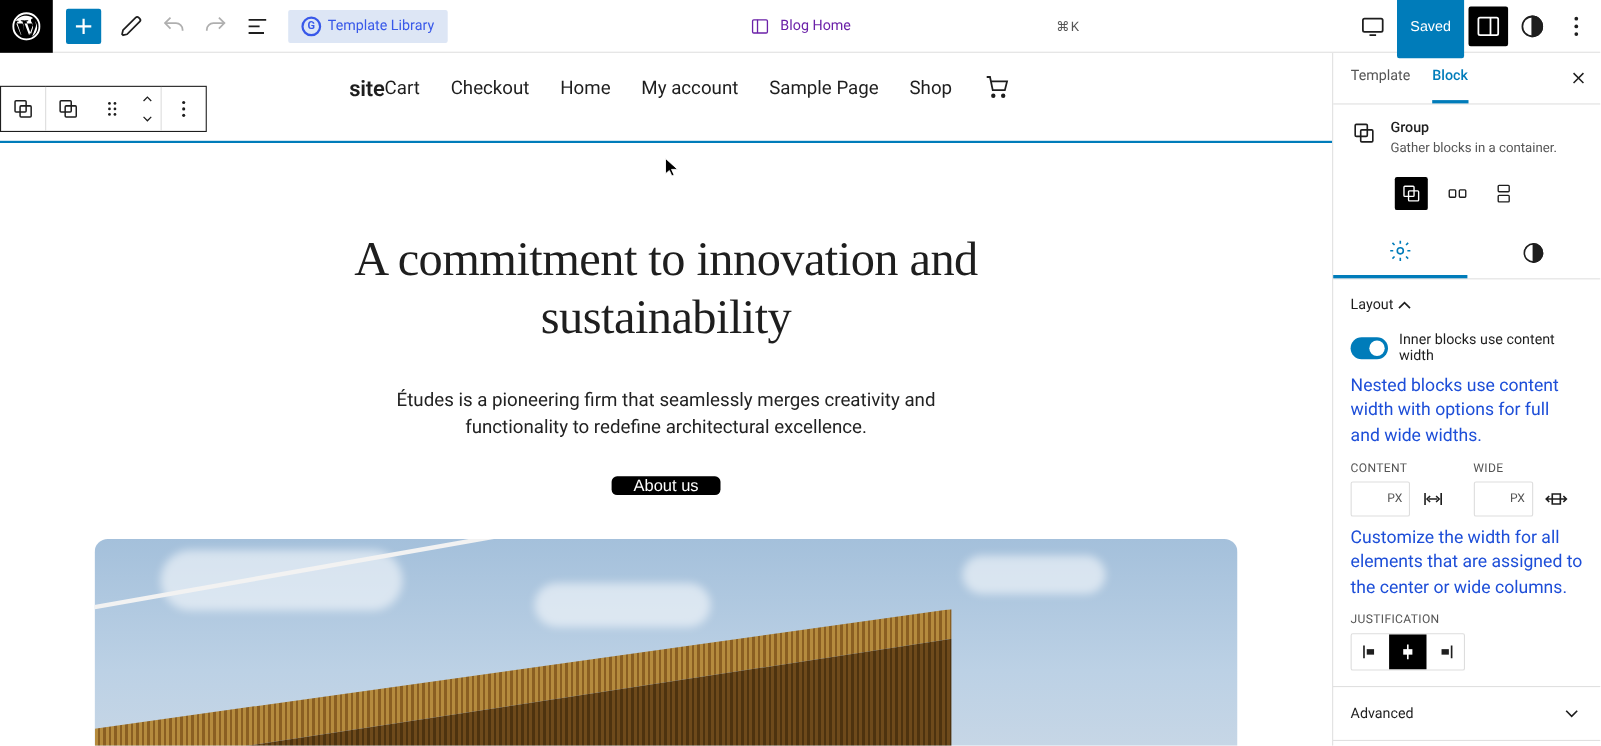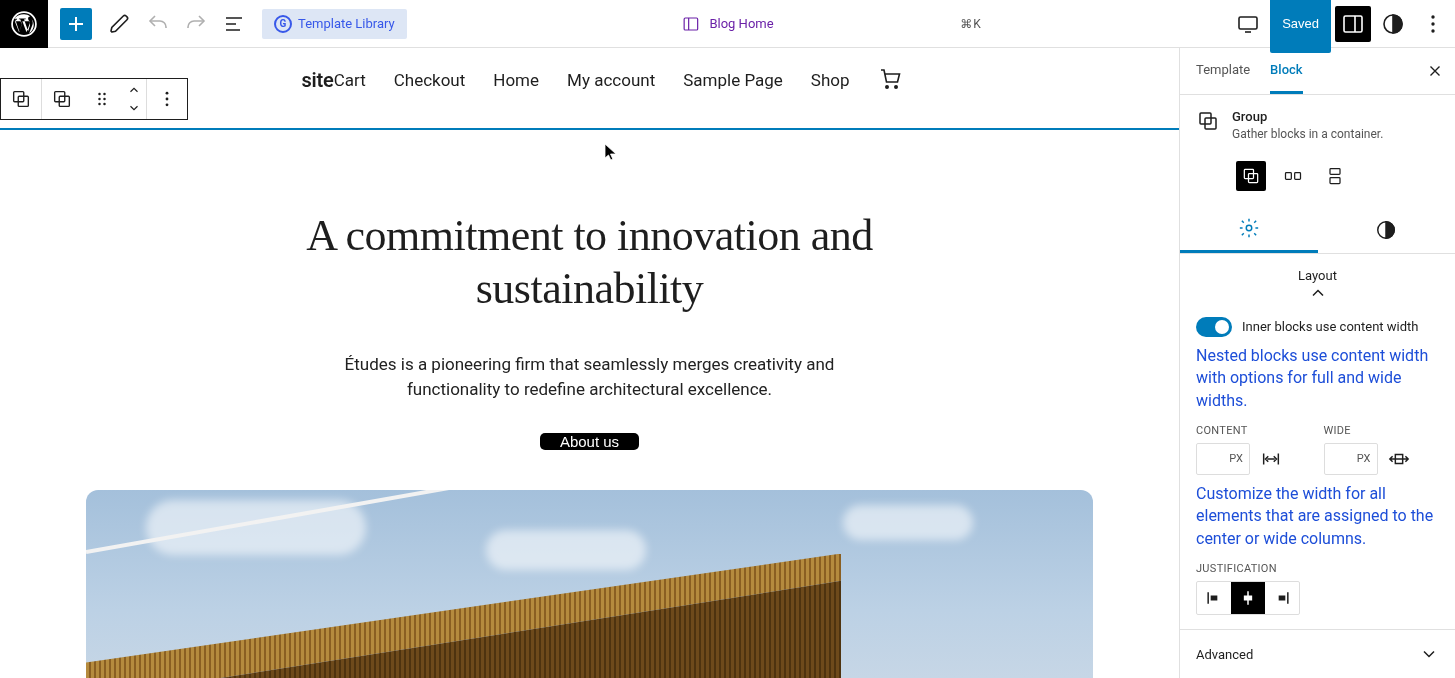--- a/index.html
+++ b/index.html
@@ -58,38 +58,38 @@
     clip-path: polygon(0% 100%, 0% 80%, 100% 0%, 100% 20%, 8% 100%);
   }
   .building::after{
     content:""; position:absolute; left:0; bottom:0; width:100%; height:100%;
     background: repeating-linear-gradient(90deg,#6e4a1b 0 3px,#4e330f 3px 5px);
     clip-path: polygon(0% 100%, 8% 100%, 100% 20%, 100% 100%);
   }
   .roofline { position:absolute; left:0; width:76%; height:4px; background:#f2f2f2; top:30%; transform: rotate(-10deg); transform-origin:left center; }
 
   
-  .sidebar { width:276px; border-left:1px solid #e0e0e0; background:#fff; display:flex; flex-direction:column; font-size:13px; }
+  .sidebar { width:244px; border-left:1px solid #e0e0e0; background:#fff; display:flex; flex-direction:column; font-size:13px; }
   .sb-tabs { display:flex; align-items:center; border-bottom:1px solid #e0e0e0; height:47px; padding:0 4px 0 16px; justify-content:space-between;}
   .sb-tabs-l { display:flex; gap:20px; }
   .sb-tab { padding:14px 0; color:#555; cursor:pointer; }
   .sb-tab.active { color:#007cba; border-bottom:3px solid #007cba; font-weight:500; }
   .sb-close { width:32px; height:32px; display:flex; align-items:center; justify-content:center; cursor:pointer; }
   .sb-block-hdr { display:flex; gap:12px; padding:14px 16px; }
   .sb-block-hdr .ico { width:24px; height:24px; flex-shrink:0; }
   .sb-block-name { font-weight:500; margin-bottom:2px; }
   .sb-block-desc { color:#555; font-size:12px; line-height:1.4; }
   .layout-variants { display:flex; gap:12px; padding:4px 16px 16px 56px; }
   .lv { width:30px; height:30px; display:flex; align-items:center; justify-content:center; border-radius:2px; cursor:pointer; }
   .lv.active { background:#000; color:#fff; }
   .sb-subtabs { display:flex; border-bottom:1px solid #e0e0e0; }
   .sb-subtab { flex:1; display:flex; align-items:center; justify-content:center; height:46px; cursor:pointer; }
   .sb-subtab.active { border-bottom:3px solid #007cba; }
   .sb-body { padding:0; overflow:auto; flex:1; }
-  .panel-head { display:flex; align-items:center; justify-content:flex-start; padding:14px 16px; cursor:pointer;flex-direction:column; }
+  .panel-head { display:flex; align-items:center; justify-content:flex-start; padding:14px 16px; cursor:pointer; }
   .panel-head svg{ width:20px; height:20px; }
   .panel-content { padding: 0 16px 14px; }
   .toggle-row { display:flex; align-items:center; gap:10px; margin-bottom:8px; }
   .toggle { width:36px; height:20px; background:#007cba; border-radius:10px; position:relative; cursor:pointer; }
   .toggle::after{ content:""; position:absolute; width:14px; height:14px; background:#fff; border-radius:50%; top:3px; right:3px; }
   .help { color:#1d4ed8; font-size:16px; line-height:1.4; margin-bottom:12px; }
   .two-col { display:flex; gap:12px; margin-bottom:8px; }
   .col { flex:1; }
   .lbl { font-size:11px; text-transform:uppercase; color:#555; letter-spacing:0.3px; margin-bottom:6px; display:block; }
   .input-row { display:flex; align-items:center; gap:6px; }

